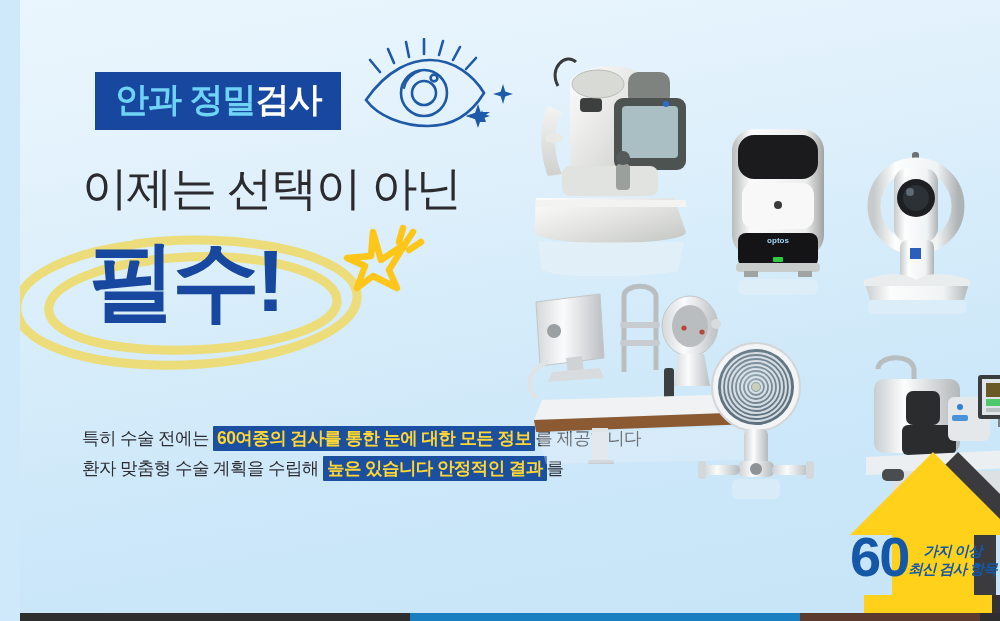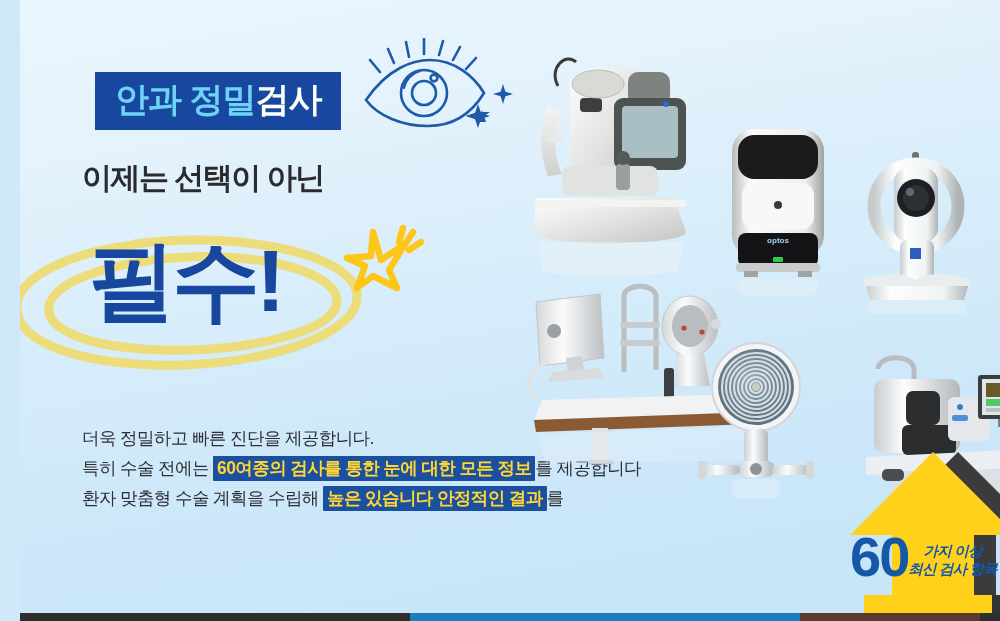--- a/index.html
+++ b/index.html
@@ -25,21 +25,21 @@
     padding:10px 20px 12px 20px;
     font-size:34px;font-weight:bold;letter-spacing:-1px;line-height:1.05;
     white-space:nowrap;
   }
   .badge .cy{color:#6fd3f5;}
   .badge .wh{color:#ffffff;}
 
   
   .headline{
     position:absolute;left:62px;top:158px;
-    font-size:30px;font-weight:bold;color:#2b2b2f;letter-spacing:-1.5px;
+    font-size:46px;font-weight:normal;color:#2b2b2f;letter-spacing:-1.5px;
     white-space:nowrap;
   }
 
   
   .must-wrap{position:absolute;left:40px;top:225px;width:330px;height:150px;}
   .lasso{position:absolute;left:-55px;top:-5px;width:400px;height:160px;}
   .must{
     position:absolute;left:28px;top:12px;
     font-size:88px;font-weight:bold;color:#17479e;letter-spacing:-4px;
     line-height:1;white-space:nowrap;
@@ -131,23 +131,20 @@
   <svg class="star-doodle" viewBox="0 0 96 80">
     <g fill="none" stroke="#ffc61a" stroke-width="6.5" stroke-linecap="round" stroke-linejoin="round">
       <path d="M38 10 L46 38 L70 22 L54 48 L62 66 L38 54 L22 66 L30 44 L12 36 L36 34 Z"></path>
       <path d="M68 6 L64 20"></path>
       <path d="M78 10 L70 22"></path>
       <path d="M86 20 L74 28"></path>
     </g>
   </svg>
 
   <div class="body-copy">
-    <span class="ln">
-      <span>더욱 정밀하고 빠른 진단을 제공합니다.</span>
-    </span>
     <span class="ln">
       <span>특히 수술 전에는 </span><span class="hl">60여종의 검사를 통한 눈에 대한 모든 정보</span><span>를 제공합니다</span>
     </span>
     <span class="ln">
       <span>환자 맞춤형 수술 계획을 수립해 </span><span class="hl">높은 있습니다 안정적인 결과</span><span>를</span>
     </span>
   </div>
 
   <div class="photos">
 

